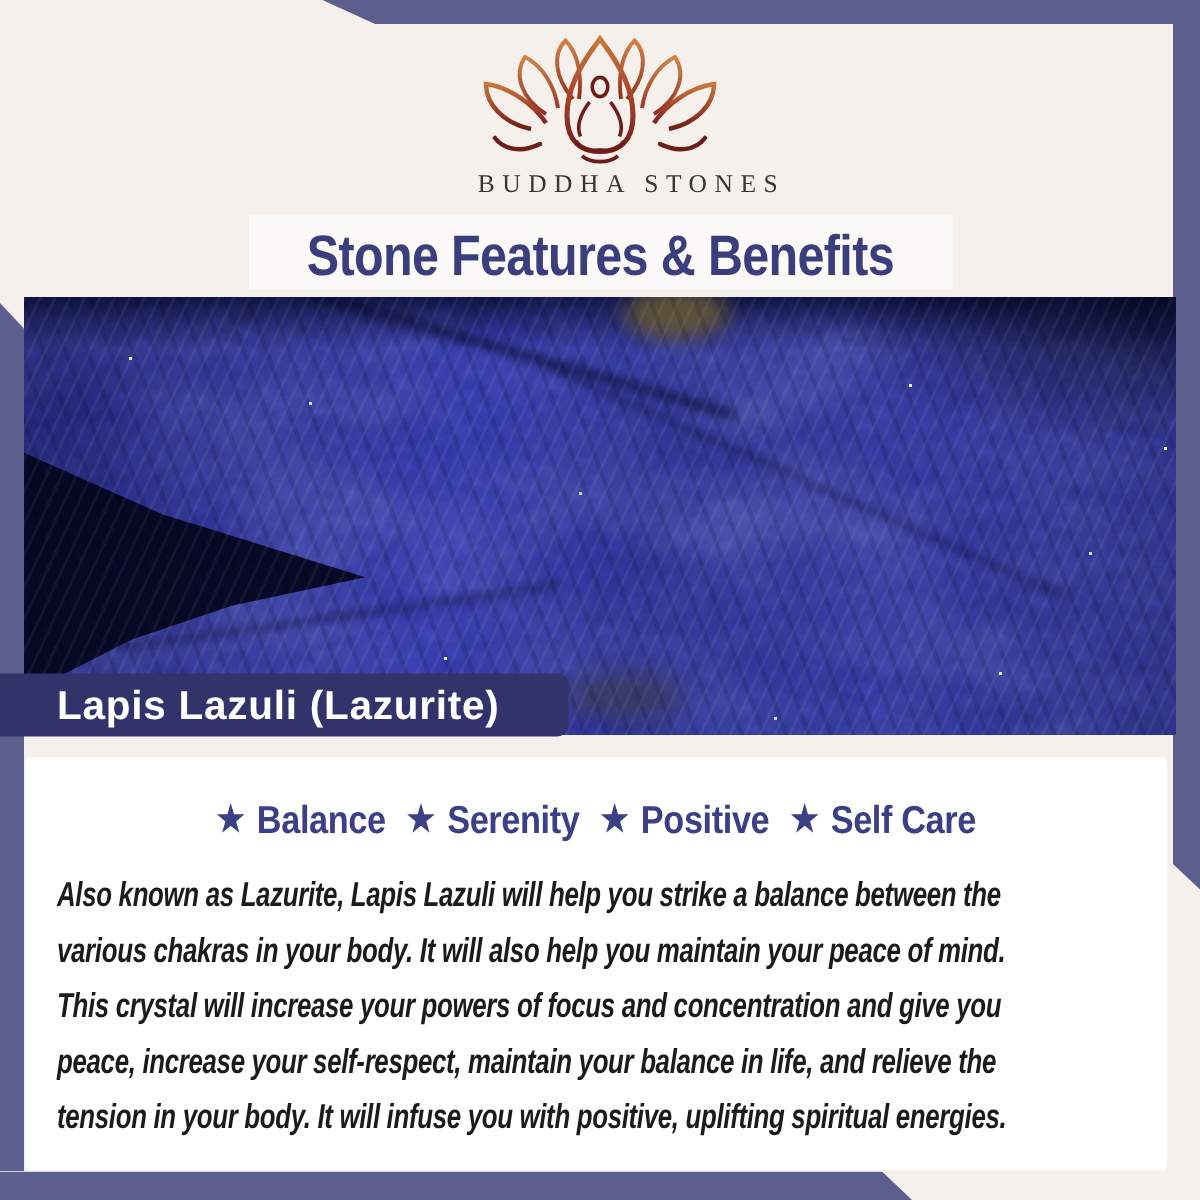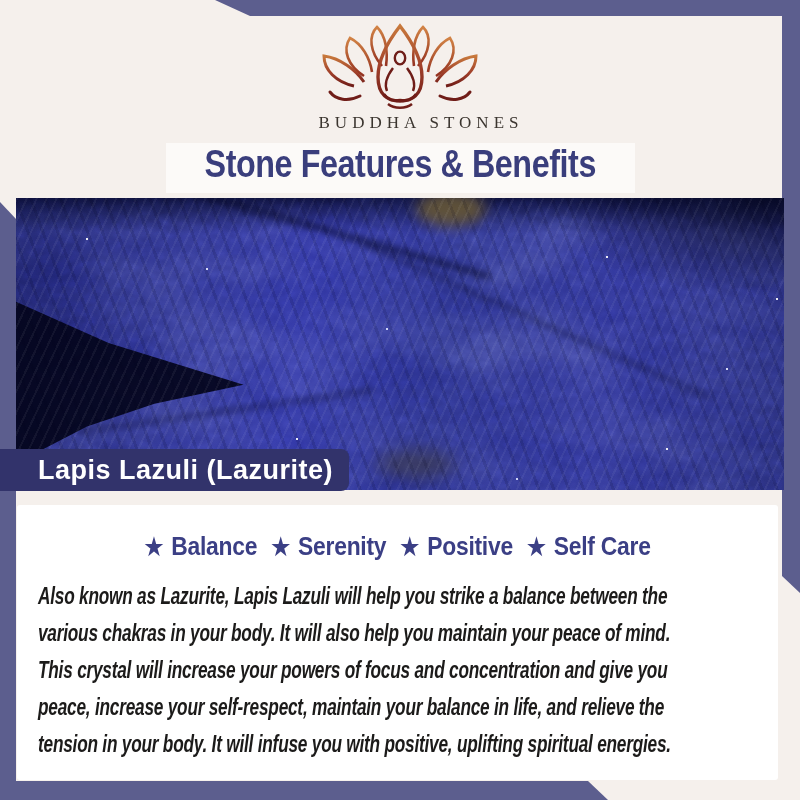--- a/index.html
+++ b/index.html
@@ -18,21 +18,21 @@
     clip-path:polygon(0 0,588px 0,608px 19px,0 19px);}
 
   
   #logo{position:absolute;left:320px;top:20px;width:160px;height:95px;}
   #brand-name{position:absolute;left:0;top:113px;width:100%;text-align:center;
     font-family:"Liberation Serif",serif;font-size:17px;letter-spacing:5px;
     color:#3b352f;font-weight:500;padding-left:21px;}
 
   
   #title-band{position:absolute;left:166px;top:143px;width:469px;height:50px;
-    background:#fcfaf8;display:flex;align-items:flex-start;justify-content:center;}
+    background:#fcfaf8;display:flex;align-items:flex-end;justify-content:center;}
   #page-title{font-size:38px;font-weight:bold;color:#3a3e7c;white-space:nowrap;
     transform:scaleX(.85);letter-spacing:-.5px;}
 
   
   #photo{position:absolute;left:16px;top:198px;width:768px;height:292px;overflow:hidden;
     background:linear-gradient(180deg,rgba(6,8,38,.9) 0%,rgba(6,8,38,0) 12%),
       linear-gradient(100deg,#1a1e66 0%,#262b85 18%,#2c31a0 38%,#242a86 55%,#2b3094 76%,#1f2472 100%);}
   #photo .noise{position:absolute;left:0;top:0;mix-blend-mode:soft-light;opacity:.95;}
   #photo .noise2{position:absolute;left:0;top:0;mix-blend-mode:overlay;opacity:.35;}
   .shadow-wedge{position:absolute;left:-10px;top:88px;width:270px;height:190px;background:#04051c;
@@ -50,21 +50,21 @@
   .facets{position:absolute;inset:0;
     background:repeating-linear-gradient(115deg,rgba(255,255,255,.05) 0 2px,rgba(255,255,255,0) 2px 9px),
       repeating-linear-gradient(70deg,rgba(0,0,25,.12) 0 3px,rgba(0,0,25,0) 3px 14px);}
   .speckles{position:absolute;left:70px;top:40px;width:2px;height:2px;background:#fff;opacity:.9;
     box-shadow:120px 30px #e9ecff,300px 90px #dfe4ff,520px 18px #fff,640px 130px #e9ecff,
       210px 200px #fff,430px 240px #dfe4ff,580px 210px #fff,60px 250px #e9ecff,690px 60px #fff;}
 
   
   #stone-label{position:absolute;left:0;top:449px;height:42px;background:#32336b;
     border-radius:0 8px 8px 0;display:flex;align-items:center;
-    padding:0 16px 0 38px;z-index:5;}
+    padding:0 46px 0 38px;z-index:5;}
   #stone-label span{color:#ffffff;font-size:27px;font-weight:bold;letter-spacing:.5px;white-space:nowrap;}
 
   
   #card{position:absolute;left:17px;top:505px;width:761px;height:275px;background:#ffffff;
     border-radius:3px;}
   #benefit-tags{margin-top:26px;display:flex;justify-content:center;align-items:center;
     font-weight:bold;color:#3b3f85;white-space:nowrap;transform:scaleX(.88);}
   #benefit-tags .star{font-size:24px;margin:0 9px 0 16px;}
   #benefit-tags .star:first-child{margin-left:0;}
   #benefit-tags .tag{font-size:26px;letter-spacing:-.3px;}

